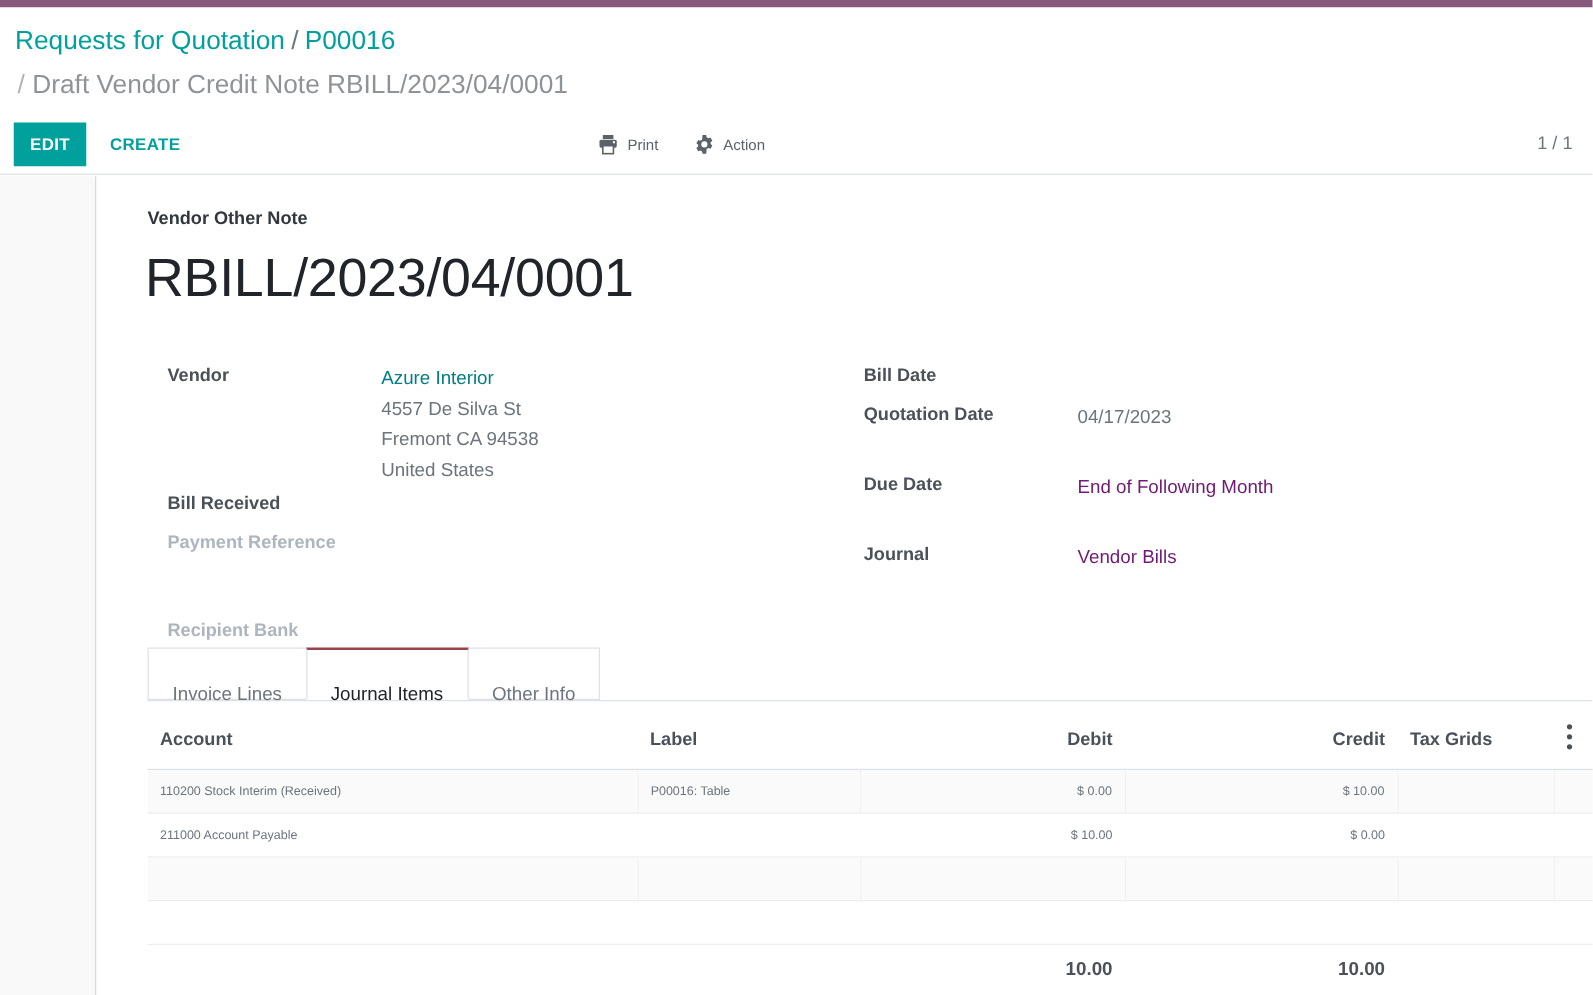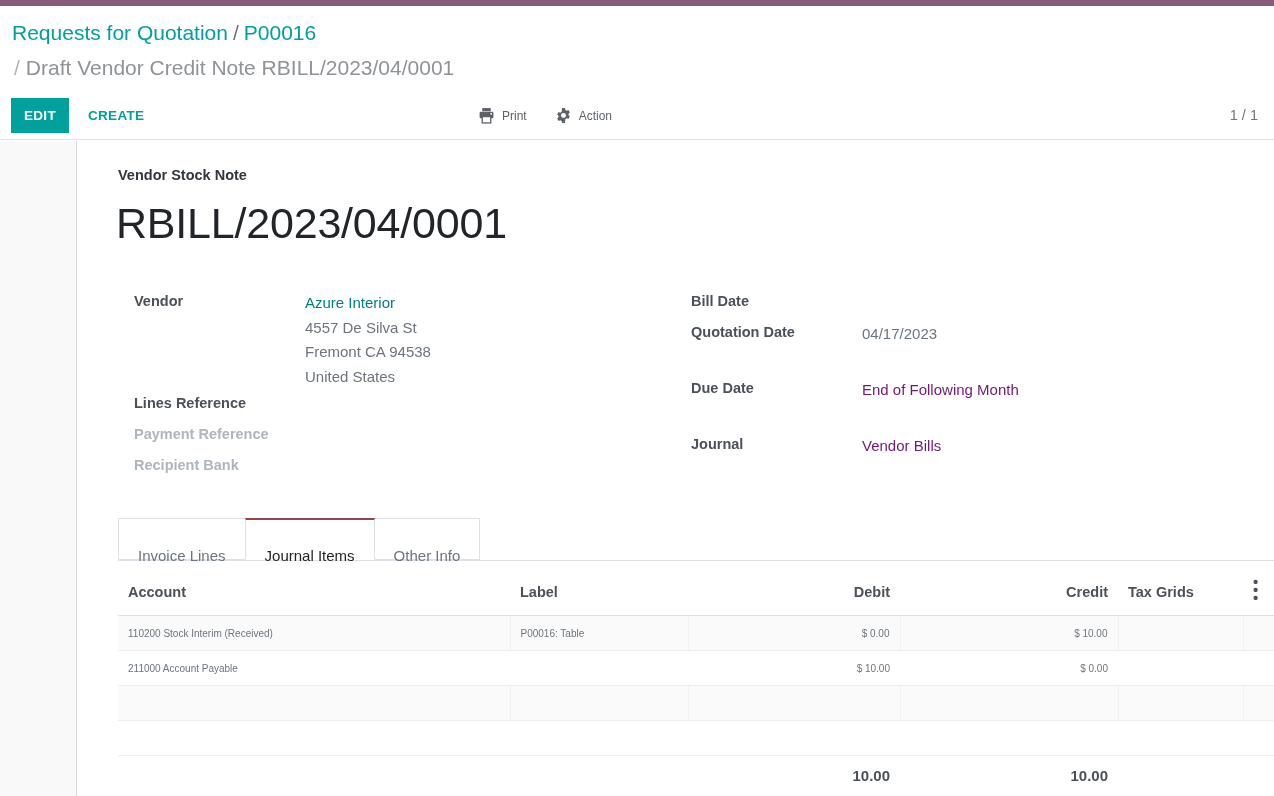--- a/index.html
+++ b/index.html
@@ -300,47 +300,47 @@
     <div class="pager">1 / 1</div>
   </div>
 </div>
 
 <div class="app-body">
 
   <div class="side-panel"></div>
 
   <div class="sheet">
 
-    <div class="doc-type">Vendor Stock Note</div>
+    <div class="doc-type">Vendor Other Note</div>
 
     <div class="doc-title">RBILL/2023/04/0001</div>
 
     <div class="grp-left">
 
       <div class="f-row" style="min-height:102px;">
         <div class="f-label">Vendor</div>
         <div class="f-value">
           <div class="addr-line first">Azure Interior</div>
           <div class="addr-line">4557 De Silva St</div>
           <div class="addr-line">Fremont CA 94538</div>
           <div class="addr-line">United States</div>
         </div>
       </div>
 
       <div class="f-row" style="min-height:31px;">
-        <div class="f-label">Lines Reference</div>
+        <div class="f-label">Bill Received</div>
         <div class="f-value">&nbsp;</div>
       </div>
 
       <div class="f-row" style="min-height:31px;">
         <div class="f-label muted">Payment Reference</div>
         <div class="f-value">&nbsp;</div>
       </div>
 
-      <div class="f-row" style="min-height:31px;">
+      <div class="f-row" style="min-height:31px;margin-top:40px;">
         <div class="f-label muted">Recipient Bank</div>
         <div class="f-value">&nbsp;</div>
       </div>
     </div>
 
     <div class="grp-right">
 
       <div class="f-row" style="min-height:31px;">
         <div class="f-label">Bill Date</div>
         <div class="f-value"></div>

